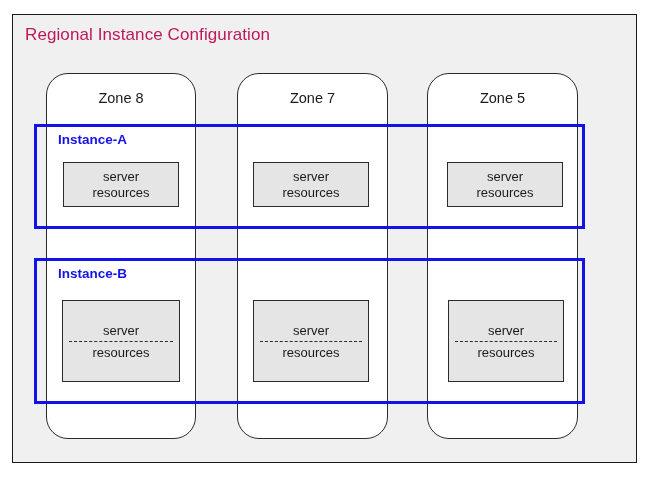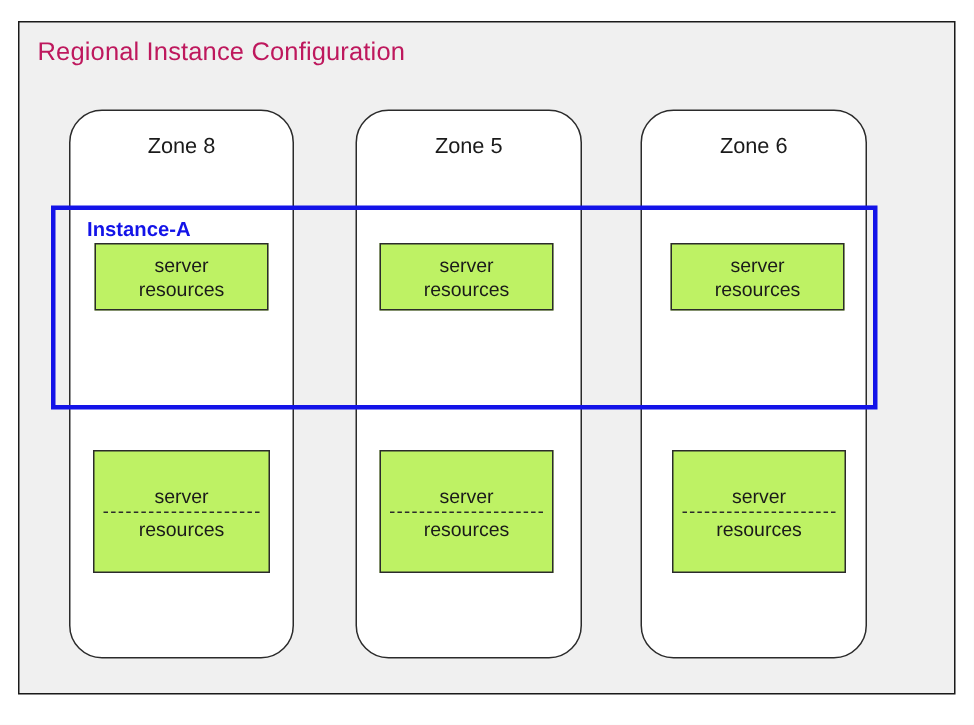--- a/index.html
+++ b/index.html
@@ -63,37 +63,37 @@
   
   .instance-band {
     position: absolute;
     left: 34px;
     width: 551px;
     border: 3px solid #1313e8;
     box-sizing: border-box;
     background: transparent;
     pointer-events: none;
   }
-  #instance-band-a { top: 124px; height: 136px; margin-top: 13px; }
+  #instance-band-a { top: 124px; height: 105px; }
   #instance-band-b { top: 258px; height: 146px; }
 
   .instance-label {
     position: absolute;
     left: 21px;
     top: 5px;
     font-size: 13.5px;
     font-weight: bold;
     color: #1313e8;
     white-space: nowrap;
   }
 
   
   .res-box {
     position: absolute;
-    background: #bef264;
+    background: #e5e5e5;
     border: 1.2px solid #2b2b2b;
     box-sizing: border-box;
     display: flex;
     flex-direction: column;
     align-items: center;
     justify-content: center;
     font-size: 13px;
     color: #1a1a1a;
     line-height: 1.18;
   }
@@ -138,24 +138,24 @@
 <div id="canvas">
 
   <div class="region-frame"></div>
 
   <div class="region-title">Regional Instance Configuration</div>
 
   <div class="zone-col" id="zone-col-1">
     <div class="zone-title">Zone 8</div>
   </div>
   <div class="zone-col" id="zone-col-2">
-    <div class="zone-title">Zone 5</div>
+    <div class="zone-title">Zone 7</div>
   </div>
   <div class="zone-col" id="zone-col-3">
-    <div class="zone-title">Zone 6</div>
+    <div class="zone-title">Zone 5</div>
   </div>
 
   <div class="res-box compact" id="res-a-1">
     <span class="res-line">server</span>
     <span class="res-line">resources</span>
   </div>
   <div class="res-box compact" id="res-a-2">
     <span class="res-line">server</span>
     <span class="res-line">resources</span>
   </div>
@@ -176,14 +176,17 @@
   </div>
   <div class="res-box tall" id="res-b-3">
     <span class="lbl-top">server</span>
     <span class="split"></span>
     <span class="lbl-bot">resources</span>
   </div>
 
   <div class="instance-band" id="instance-band-a">
     <span class="instance-label">Instance-A</span>
   </div>
+  <div class="instance-band" id="instance-band-b">
+    <span class="instance-label">Instance-B</span>
+  </div>
 
 </div>
 
 </body></html>

